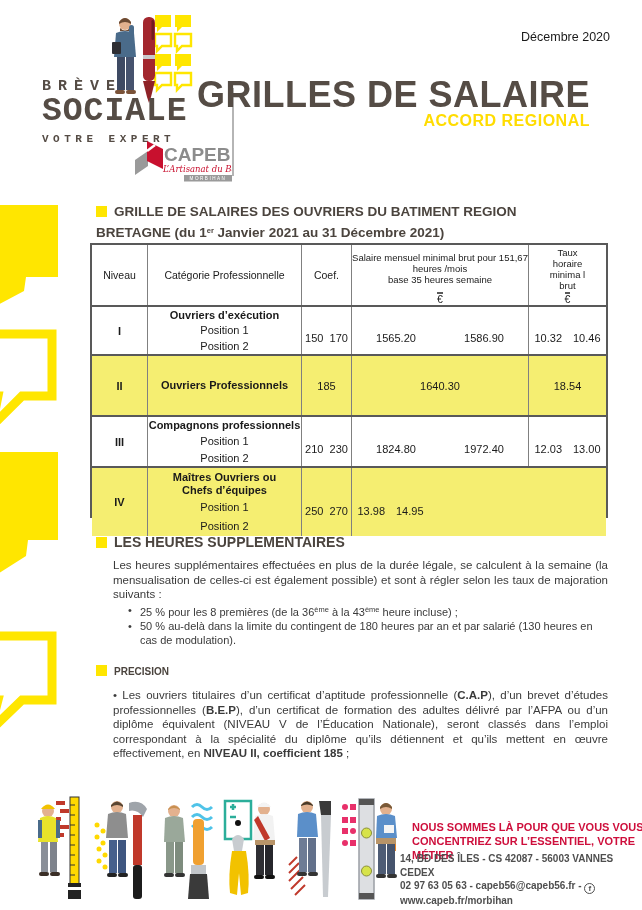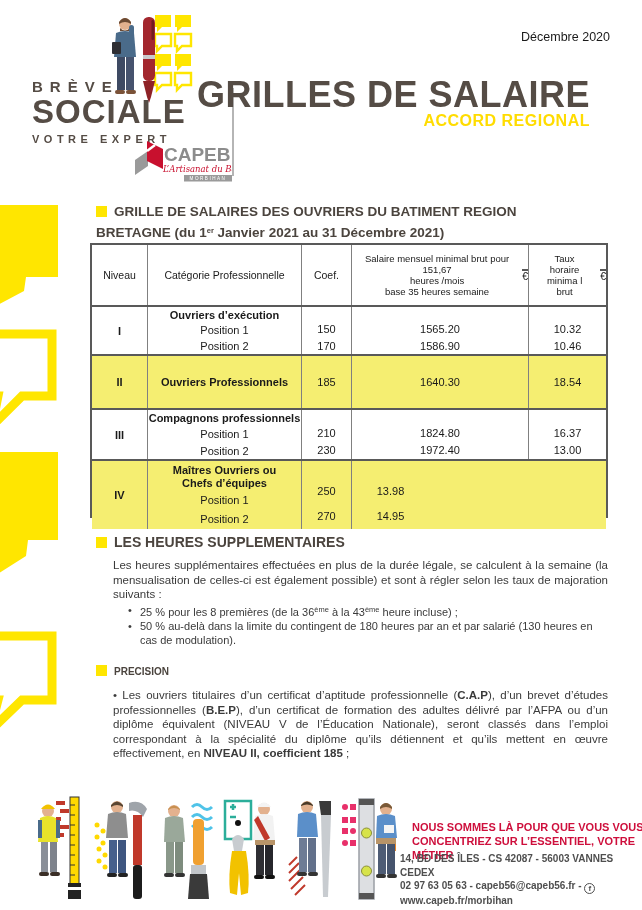--- a/index.html
+++ b/index.html
@@ -1,53 +1,53 @@
 <!DOCTYPE html>
 <html><head>
 <meta charset="utf-8">
 <style>
   * { box-sizing: border-box; margin: 0; padding: 0; }
   body { background:#fff; font-family:"Liberation Sans", sans-serif; }
   #page { position:relative; width:642px; height:910px; background:#fff; overflow:hidden; margin:0 auto; color:#3a3a3a;padding-left:15px; }
 
   
   .date { position:absolute; top:30px; right:32px; font-size:12.5px; color:#1a1a1a; }
-  .brand { position:absolute; left:32px; top:78px; color:#554C45; }
+  .brand { position:absolute; left:42px; top:78px; color:#554C45;font-family:Liberation Mono, monospace; }
   .breve { font-size:15px; font-weight:bold; letter-spacing:7px; color:#554C45; }
   .sociale { font-size:33px; font-weight:bold; letter-spacing:1px; color:#554C45; line-height:34px; }
   .votre-expert { font-size:11px; font-weight:bold; letter-spacing:4.5px; color:#554C45; margin-top:4px; }
   .hdr-divider { position:absolute; left:232px; top:88px; width:2px; height:88px; background:#b5b5b5; }
   .title-block { position:absolute; right:52px; top:80px; text-align:right; }
   .title-line { font-size:36px; font-weight:bold; color:#554C45; line-height:29px; letter-spacing:.5px; }
   .subtitle { font-size:16px; font-weight:bold; color:#FFDC00; letter-spacing:.5px; margin-top:3px; }
 
   
   .sec-head { position:absolute; left:96px; color:#4B443E; font-weight:bold; font-size:13.5px; line-height:19px; width:470px; }
   .sq { display:inline-block; width:11px; height:11px; background:#FFE600; margin-right:7px; vertical-align:-1px; }
 
   
   .table { position:absolute; left:90px; top:243px; width:518px; height:275px; border:2px solid #595959; font-size:11px; color:#1a1a1a; }
   .thead { display:flex; height:60px; }
   .th, .td { border-right:1px solid #808080; }
   .th:last-child, .td:last-child { border-right:none; }
   .w-niv{width:56px} .w-cat{width:154px} .w-coef{width:50px} .w-sal{width:177px} .w-taux{width:77px}
   .th { display:flex; align-items:center; justify-content:center; text-align:center; font-size:10.5px; }
-  .th-stack { display:flex; flex-direction:row; }
+  .th-stack { display:flex; flex-direction:column; }
   .th-main { height:47px; display:flex; flex-direction:column; align-items:center; justify-content:center; font-size:9.5px; line-height:11px; text-align:center; }
   .th-euro { height:13px; border-top:2px solid #595959; text-align:center; font-size:10.5px; line-height:11px; }
   .trow { display:flex; border-top:2px solid #595959; }
   .trow.hl { background:#F5EE71; }
   .td-niv { display:flex; align-items:center; justify-content:center; font-weight:bold; }
   .td-cat { display:flex; flex-direction:column; padding-top:2px; }
   .cat-title { font-weight:bold; text-align:center; line-height:13px; }
   .pos { flex:1; display:flex; align-items:center; justify-content:center; }
-  .td-vals { display:flex; flex-direction:column; padding-top:14px; }
+  .td-vals { display:flex; flex-direction:row; padding-top:14px; }
   .td-vals .v { flex:1; display:flex; align-items:center; justify-content:center; }
   .td-center { display:flex; align-items:center; justify-content:center; }
-  .r1{height:49px} .r2{height:54px} .r3{height:51px} .r4{height:70px}
+  .r1{height:49px} .r2{height:61px} .r3{height:51px} .r4{height:70px}
   .r4 .td-cat{padding-top:3px} .r4 .td-vals{padding-top:17px}
 
   
   .para { position:absolute; left:113px; width:495px; font-size:11.5px; line-height:14.6px; text-align:justify; color:#3a3a3a; }
   .bullets { position:absolute; left:128px; width:468px; font-size:11px; line-height:14.2px; }
   .bullet { position:relative; padding-left:12px; }
   .bullet .mark { position:absolute; left:0; }
   sup { font-size:7.5px; vertical-align:4px; }
   b, .bold { font-weight:bold; }
 
@@ -195,21 +195,21 @@
       </div>
       <div class="td td-vals w-coef">
         <div class="v">210</div>
         <div class="v">230</div>
       </div>
       <div class="td td-vals w-sal">
         <div class="v">1824.80</div>
         <div class="v">1972.40</div>
       </div>
       <div class="td td-vals w-taux">
-        <div class="v">16.37</div>
+        <div class="v">12.03</div>
         <div class="v">13.00</div>
       </div>
     </div>
 
     <div class="trow r4 hl">
       <div class="td td-niv w-niv">IV</div>
       <div class="td td-cat w-cat">
         <div class="cat-title" style="padding:0 18px;">Maîtres Ouvriers ou Chefs d’équipes</div>
         <div class="pos">Position 1</div>
         <div class="pos">Position 2</div>

